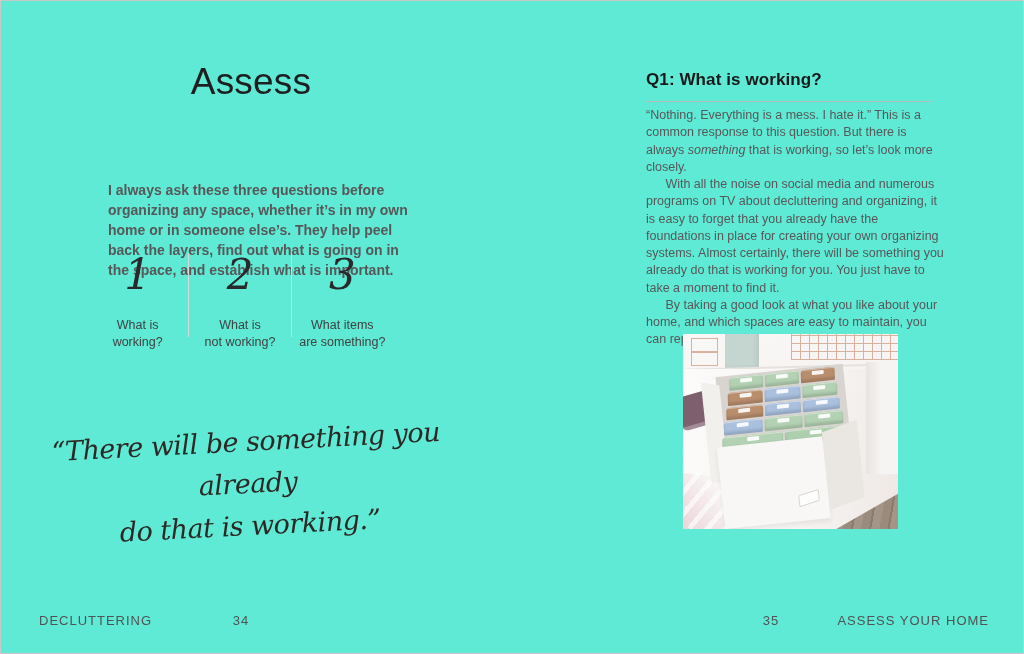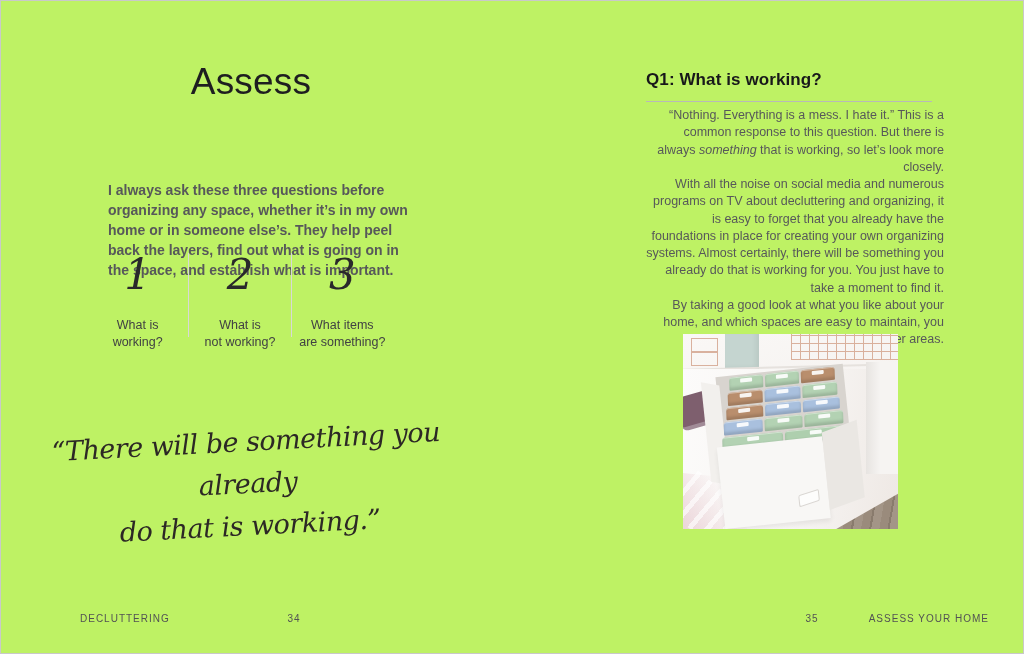--- a/index.html
+++ b/index.html
@@ -1,19 +1,19 @@
 <!DOCTYPE html>
 <html><head>
 <meta charset="utf-8">
 <style>
   * { margin:0; padding:0; box-sizing:border-box; }
   html,body { width:1024px; height:654px; }
   body { font-family:"Liberation Sans", sans-serif; background:#ffffff; }
 
-  .spread { position:relative; width:1024px; height:654px; background:#bef264;
+  .spread { position:relative; width:1024px; height:654px; background:#5eead4;
             border:1px solid #c9c9c9; overflow:hidden; }
   .page { position:absolute; top:0; height:100%; width:512px; }
   .page-left  { left:0; }
   .page-right { left:512px; }
 
   
   .title { position:absolute; top:60px; left:0; width:500px; text-align:center;
            font-size:37px; line-height:42px; font-weight:500; color:#1e1e20;
            letter-spacing:0.2px; }
   .intro { position:absolute; top:179px; left:107px; width:304px;
@@ -31,28 +31,28 @@
            transform:rotate(-3deg);
            font-family:"DejaVu Serif", serif; font-style:italic;
            font-size:27px; line-height:1.55; color:#2c2825; letter-spacing:-0.5px; }
 
   
   .q-heading { position:absolute; top:69px; left:133px; width:300px;
                font-size:17px; font-weight:bold; color:#18181a; letter-spacing:0.1px; }
   .heading-rule { position:absolute; top:100px; left:133px; width:286px; height:1px;
                   background:#b9b9b9; border:none; }
   .body-copy { position:absolute; top:106px; left:133px; width:298px;
-               font-size:12.5px; line-height:1.38; color:#57585a;text-align:right; }
+               font-size:12.5px; line-height:1.38; color:#57585a; }
   .body-copy p + p { text-indent:1.55em; }
   .body-copy em { font-style:italic; }
 
-  .page-footer-text { position:absolute; top:612px; font-size:10px;
-                      letter-spacing:1px; color:#525254;margin-left:41px; }
+  .page-footer-text { position:absolute; top:612px; font-size:13px;
+                      letter-spacing:1px; color:#525254; }
   .f-section-left { left:38px; }
-  .f-page-left  { left:230px; width:44px; text-align:center; }
+  .f-page-left  { left:218px; width:44px; text-align:center; }
   .f-page-right { left:246px; width:24px; text-align:center; }
   .f-section-right { right:36px; text-align:left; }
 
   
   .photo { position:absolute; left:170px; top:333px; width:215px; height:195px;
            overflow:hidden;
            background:linear-gradient(165deg,#faf8f6 0%,#f5f2f0 45%,#f8f6f5 100%); }
   .photo * { position:absolute; }
   .wall-grid { left:108px; top:0; width:107px; height:26px; opacity:.85;
     background:

